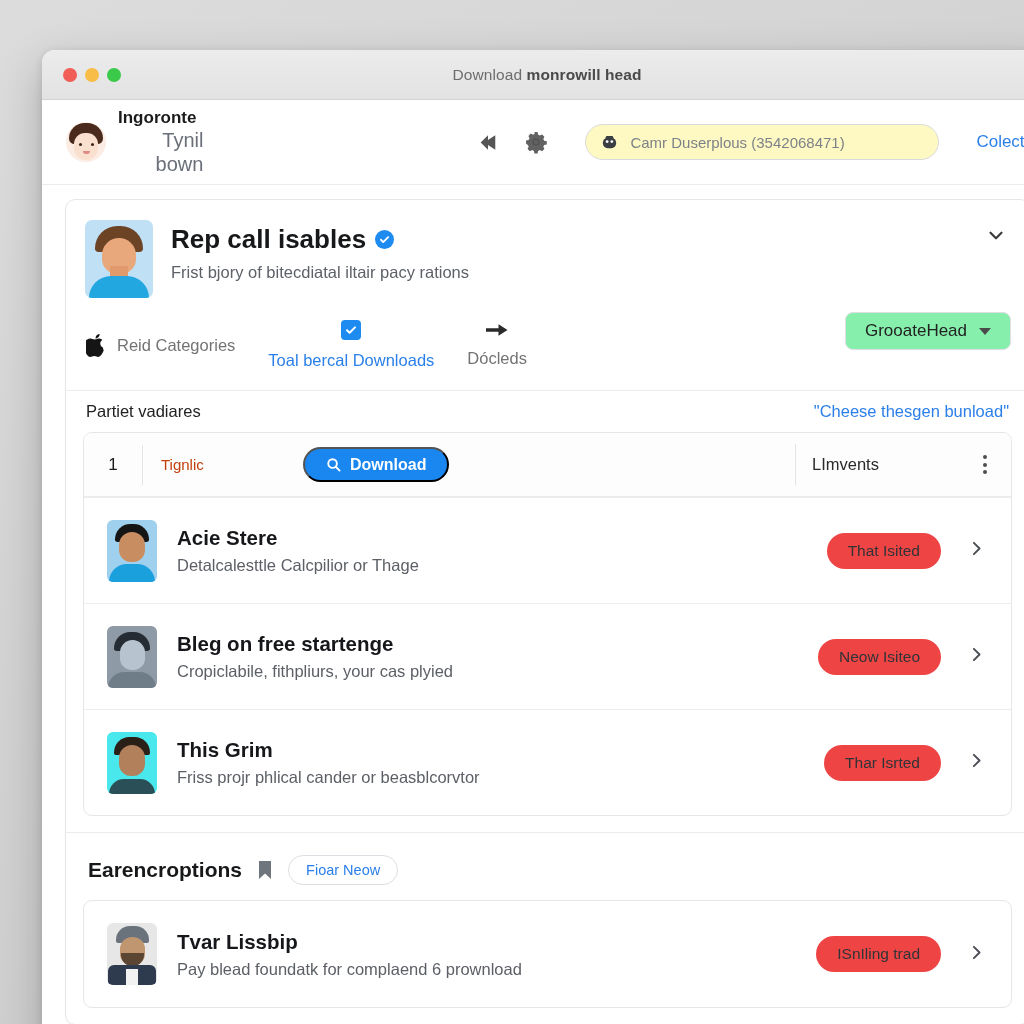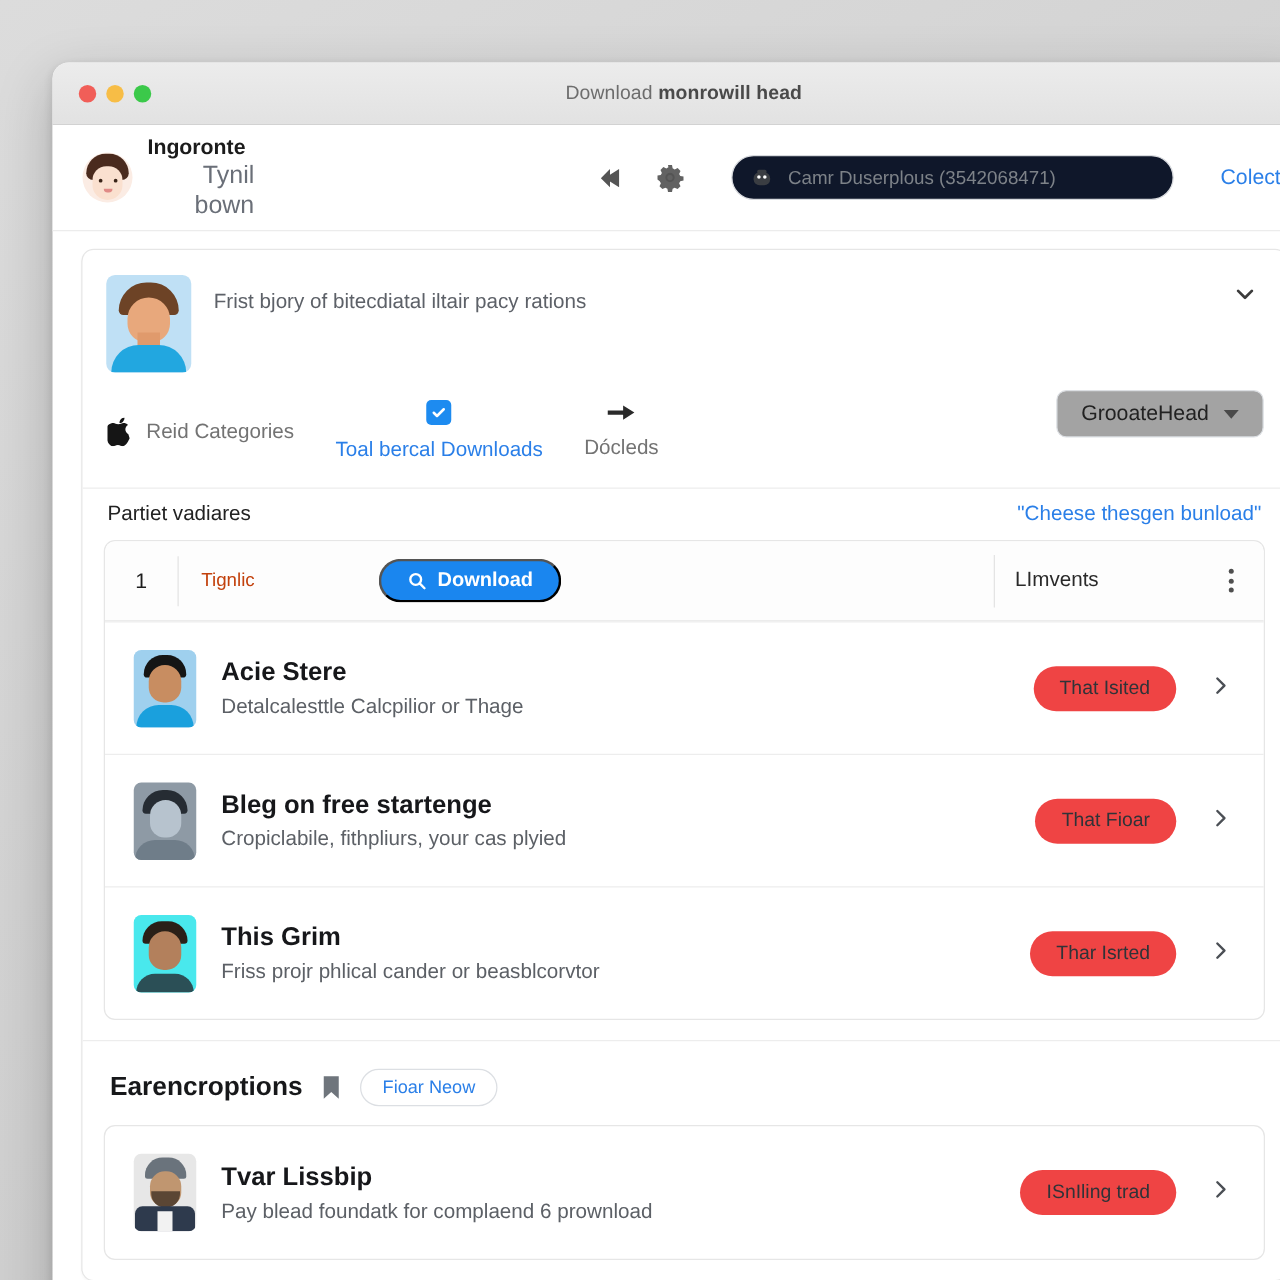--- a/index.html
+++ b/index.html
@@ -66,21 +66,21 @@
   .user-ava .mouth { position: absolute; left: 17px; top: 29px; width: 7px; height: 3px; background: #e08a86; border-radius: 0 0 4px 4px; }
   .user-name { font-size: 17px; font-weight: 700; color: #1b1b1b; line-height: 1.15; }
   .user-sub { font-size: 20px; color: #6a6f78; line-height: 1.2; text-align: right; }
 
   .hdr-tools { display: flex; align-items: center; gap: 18px; margin-left: 270px; }
   .icon-btn { width: 30px; height: 30px; display: flex; align-items: center; justify-content: center; color: #5a5a5a; }
   .searchbox {
     margin-left: 16px;
     width: 354px; height: 36px;
     border: 1px solid #d8dade; border-radius: 19px;
-    background: #0f172a;
+    background: #fef9c3;
     display: flex; align-items: center; gap: 11px;
     padding: 0 14px;
   }
   .search-glyph { width: 19px; height: 17px; flex: 0 0 auto; }
   .search-val { font-size: 15px; color: #7d8288; white-space: nowrap; overflow: hidden; }
   .hdr-link { margin-left: 19px; font-size: 17px; color: #2a7fe8; white-space: nowrap; }
 
   
   .card {
     margin: 14px 22px 0 23px;
@@ -111,21 +111,21 @@
   .filter + .filter { margin-left: 33px; flex-direction: column; }
   .filter.blue { color: #2a7fe8; }
   .apple-ico { width: 20px; height: 23px; }
   .chk { width: 20px; height: 20px; border-radius: 4px; background: #1d8bf0; display: inline-flex; align-items: center; justify-content: center; }
   .chk svg { width: 12px; height: 12px; }
   .arrow-ico { width: 22px; height: 16px; }
   .dropdown {
     position: absolute; right: 18px; top: 14px;
     height: 38px; min-width: 166px;
     border: 1px solid #dcdfe3; border-radius: 8px;
-    background: #a3a3a3;
+    background: #86efac;
     display: flex; align-items: center; justify-content: center; gap: 12px;
     padding: 0 15px;
     font-size: 17px; color: #222;
   }
   .caret { width: 0; height: 0; border-left: 6px solid transparent; border-right: 6px solid transparent; border-top: 7px solid #4a4a4a; }
 
   .sec-head {
     display: flex; align-items: center; justify-content: space-between;
     padding: 11px 20px 11px 20px;
     border-top: 1px solid #ededed;
@@ -272,20 +272,28 @@
   <div class="card">
 
     <div class="profile-row">
       <div class="big-ava">
         <span class="b-hair"></span>
           <span class="b-face"></span>
           <span class="b-neck"></span>
           <span class="b-body"></span>
       </div>
       <div class="profile-text">
+        <div class="profile-title">
+          <span>Rep call isables</span>
+          <span class="verified">
+            <svg viewBox="0 0 12 12">
+                <path d="M2 6.2 L4.6 8.8 L10 3.4" stroke="#fff" stroke-width="2" fill="none" stroke-linecap="round" stroke-linejoin="round"></path>
+              </svg>
+          </span>
+        </div>
         <div class="profile-sub">Frist bjory of bitecdiatal iltair pacy rations</div>
       </div>
       <div class="card-chevron">
         <svg viewBox="0 0 24 24" width="22" height="22" fill="none" stroke="#3c3c3c" stroke-width="2.4" stroke-linecap="round" stroke-linejoin="round">
             <path d="M6 9.5 L12 15.5 L18 9.5"></path>
           </svg>
       </div>
     </div>
 
     <div class="filters">
@@ -371,21 +379,21 @@
       <div class="row">
         <div class="row-ava av2">
             <span class="h"></span>
             <span class="f"></span>
             <span class="b"></span>
           </div>
         <div class="row-txt">
           <div class="row-title">Bleg on free startenge</div>
           <div class="row-sub">Cropiclabile, fithpliurs, your cas plyied</div>
         </div>
-        <span class="badge">That  Fioar</span>
+        <span class="badge">Neow  Isiteo</span>
         <span class="row-chev">
           <svg viewBox="0 0 24 24" width="21" height="21" fill="none" stroke="#4b4f55" stroke-width="2.2" stroke-linecap="round" stroke-linejoin="round">
               <path d="M9 5.5 L15.5 12 L9 18.5"></path>
             </svg>
         </span>
       </div>
 
       <div class="row">
         <div class="row-ava av3">
             <span class="h"></span>

